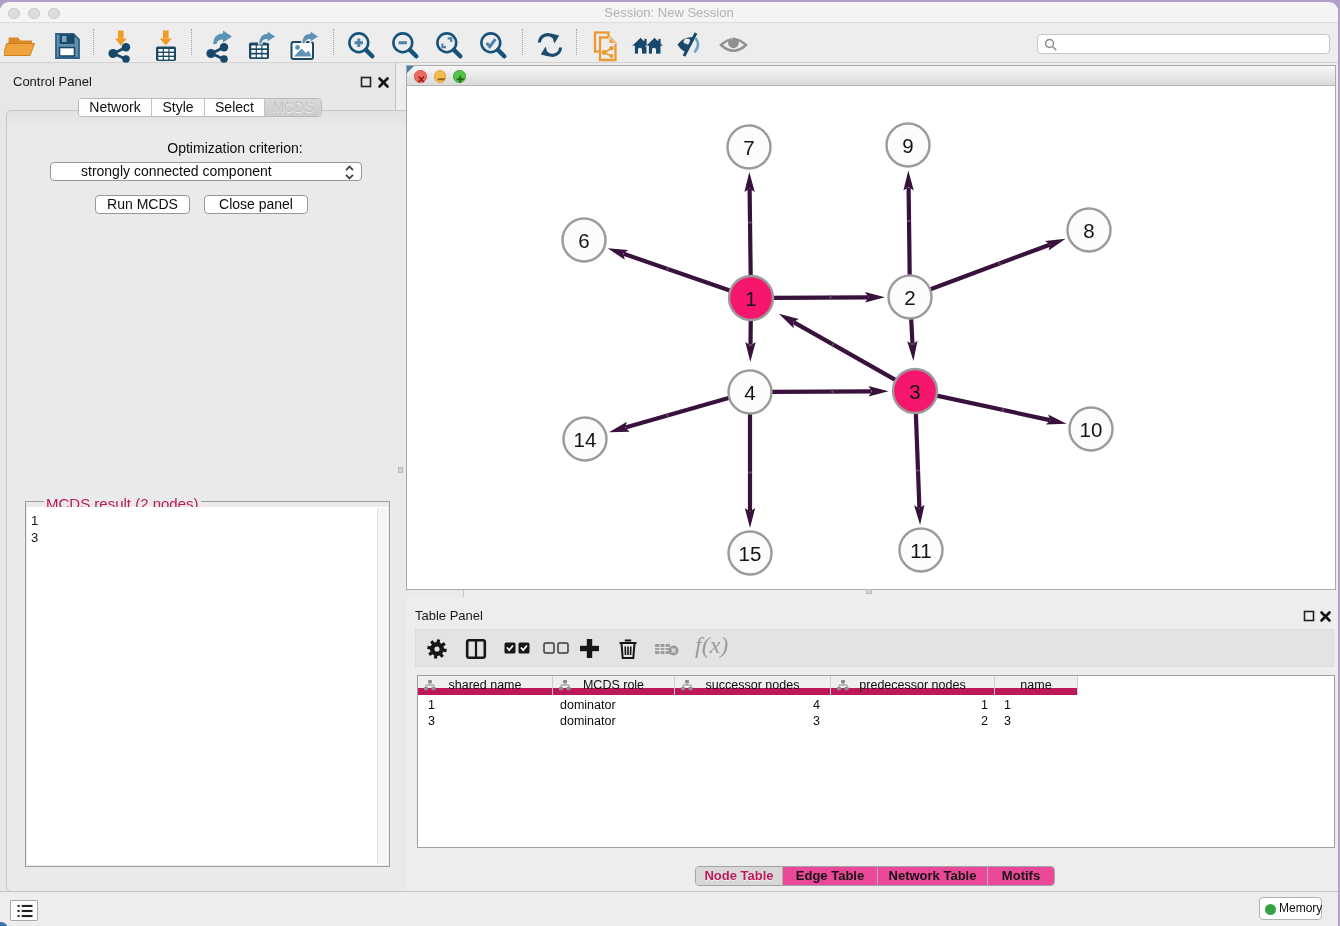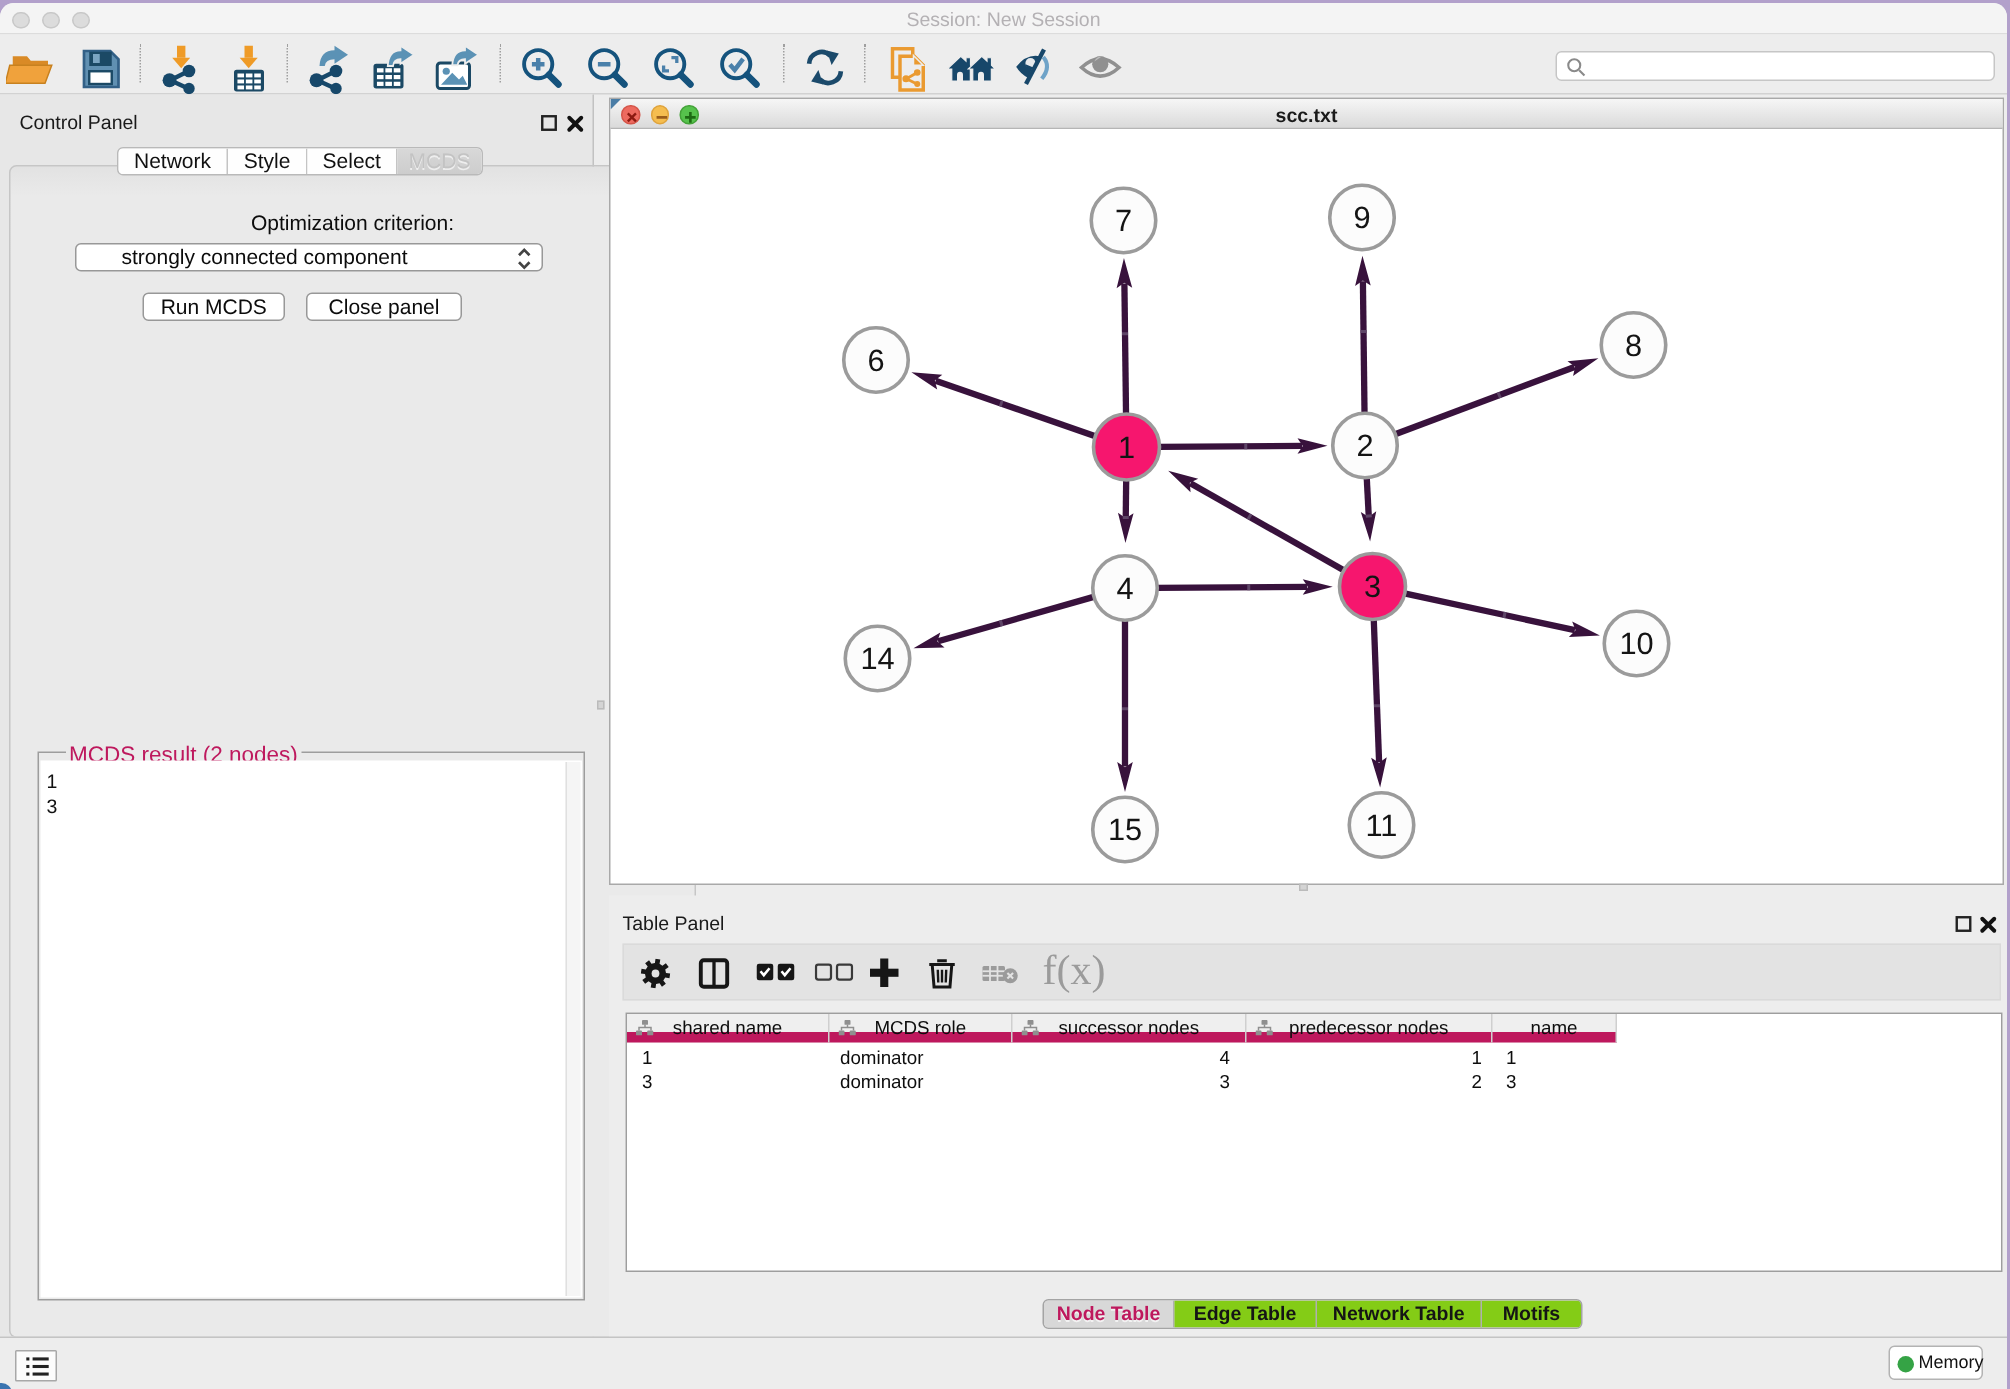--- a/index.html
+++ b/index.html
@@ -26,21 +26,21 @@
 #nettitle{position:absolute;left:0;top:0;width:100%;height:20px;background:linear-gradient(#f6f6f6,#dadada);border-bottom:1px solid #b5b5b5}
 .ntl{position:absolute;top:4px;width:12.5px;height:12.5px;border-radius:50%}
 #nettext{position:absolute;top:2.5px;width:100%;text-align:center;font-size:13px;font-weight:bold;color:#1a1a1a}
 #tpanel{position:absolute;left:406px;top:595px;width:931px;height:297px;background:#ededed}
 #tptoolbar{position:absolute;left:9px;top:32px;width:919px;height:38px;background:#e3e3e3;border:1px solid #dadada}
 #ttable{position:absolute;left:11px;top:78px;width:918px;height:173px;background:#fff;border:1px solid #9e9e9e}
 #thead{position:absolute;left:0;top:0;width:660px;height:19px;background:#efefef;border-bottom:7px solid #be185d}
 .th{position:absolute;top:0;height:19px;font-size:12.5px;color:#0d0d0d;text-align:center;line-height:19px;border-right:1px solid #cfcfcf}
 .td{position:absolute;font-size:12.5px;color:#0d0d0d;height:16px;line-height:16px}
 #btabs{position:absolute;left:289px;top:269px;height:20px;display:flex;border:1px solid #a4a4a4;border-radius:4px;overflow:hidden}
-.btab{font-size:13px;font-weight:bold;color:#151515;background:#84cc16;border-right:1px solid #b0b0b0;text-align:center;line-height:18px}
+.btab{font-size:13px;font-weight:bold;color:#151515;background:#ec4899;border-right:1px solid #b0b0b0;text-align:center;line-height:18px}
 .btab:last-child{border-right:none}
 #statusbar{position:absolute;left:0;top:889px;width:100%;height:35px;background:#ededed;border-top:1px solid #c4c4c4}
 #membtn{position:absolute;right:16px;top:5px;width:63px;height:23px;background:#fff;border:1px solid #b3b3b3;border-radius:4px;font-size:12px;color:#111;line-height:21px;padding-left:19px}
 #listbtn{position:absolute;left:10px;top:8px;width:28px;height:21px;background:#fcfcfc;border:1px solid #a8a8a8;border-radius:1px}
 .vsplit-handle{position:absolute;left:398px;top:465px;width:5px;height:6px;background:#d4d4d4;border:1px solid #bbb}
 .hsplit-handle{position:absolute;left:866px;top:587px;width:6px;height:5px;background:#d4d4d4;border:1px solid #bbb}
 </style></head><body>
 <div id="win">
 <div id="titlebar">
 <div class="tl" style="left:8.2px"></div>
@@ -237,21 +237,20 @@
           </svg></div>
     <div class="ntl" style="left:26.5px;background:#f5bd4f;border:1px solid #dfa33c"><svg width="12.5" height="12.5" viewBox="0 0 12 12">
             <line x1="2.6" y1="6" x2="9.4" y2="6" stroke="#9a5d1a" stroke-width="1.7"></line>
           </svg></div>
     <div class="ntl" style="left:46px;background:#56c24c;border:1px solid #43a238"><svg width="12.5" height="12.5" viewBox="0 0 12 12">
             <g stroke="#1e6b14" stroke-width="1.7">
               <line x1="2.6" y1="6" x2="9.4" y2="6"></line>
               <line x1="6" y1="2.6" x2="6" y2="9.4"></line>
             </g>
           </svg></div>
-    <div id="nettext">scc.txt</div>
   </div>
   <svg style="position:absolute;left:-1px;top:22px" width="929" height="501" viewBox="406 87 929 501">
 <line x1="750.7" y1="276.0" x2="749.6" y2="188.0" stroke="#38123c" stroke-width="4.2"></line>
 <polygon points="749.3,171.0 754.8,190.9 749.5,187.5 744.4,191.1" fill="#38123c"></polygon>
 <line x1="750.0" y1="222.5" x2="750.0" y2="220.5" stroke="#5e4567" stroke-width="4"></line>
 <line x1="731.2" y1="290.1" x2="623.7" y2="252.8" stroke="#38123c" stroke-width="4.2"></line>
 <polygon points="607.6,247.2 628.2,248.9 623.2,252.6 624.8,258.7" fill="#38123c"></polygon>
 <line x1="668.4" y1="268.3" x2="666.6" y2="267.7" stroke="#5e4567" stroke-width="4"></line>
 <line x1="772.0" y1="296.9" x2="868.0" y2="296.3" stroke="#38123c" stroke-width="4.2"></line>
 <polygon points="885.0,296.2 865.0,301.5 868.5,296.3 865.0,291.1" fill="#38123c"></polygon>
@@ -364,21 +363,21 @@
             <line x1="1" y1="8.5" x2="16" y2="8.5"></line>
             <line x1="6" y1="2" x2="6" y2="12"></line>
             <line x1="11" y1="2" x2="11" y2="12"></line>
           </g>
           <circle cx="19.5" cy="8.5" r="5" fill="#9b9b9b"></circle>
           <g stroke="#e3e3e3" stroke-width="1.4">
             <line x1="17.6" y1="6.6" x2="21.4" y2="10.4"></line>
             <line x1="21.4" y1="6.6" x2="17.6" y2="10.4"></line>
           </g>
         </svg>
-    <div style="position:absolute;left:279px;top:2px;font-family:'Liberation Serif',serif;font-size:28px;color:#9b9b9b">f(x)</div>
+    <div style="position:absolute;left:279px;top:2px;font-family:'Liberation Serif',serif;font-style:italic;font-size:24px;color:#9b9b9b">f(x)</div>
   </div>
   <div id="ttable">
     <div id="thead">
       <div class="th" style="left:0;width:135px">shared name</div>
       <div class="th" style="left:135px;width:122px">MCDS role</div>
       <div class="th" style="left:257px;width:156px">successor nodes</div>
       <div class="th" style="left:413px;width:164px">predecessor nodes</div>
       <div class="th" style="left:577px;width:83px;border-right:1px solid #cfcfcf">name</div>
       <svg class="hico" style="position:absolute;left:6px;top:4px" width="12" height="11" viewBox="0 0 12 11">
             <g fill="#8f8f8f">

